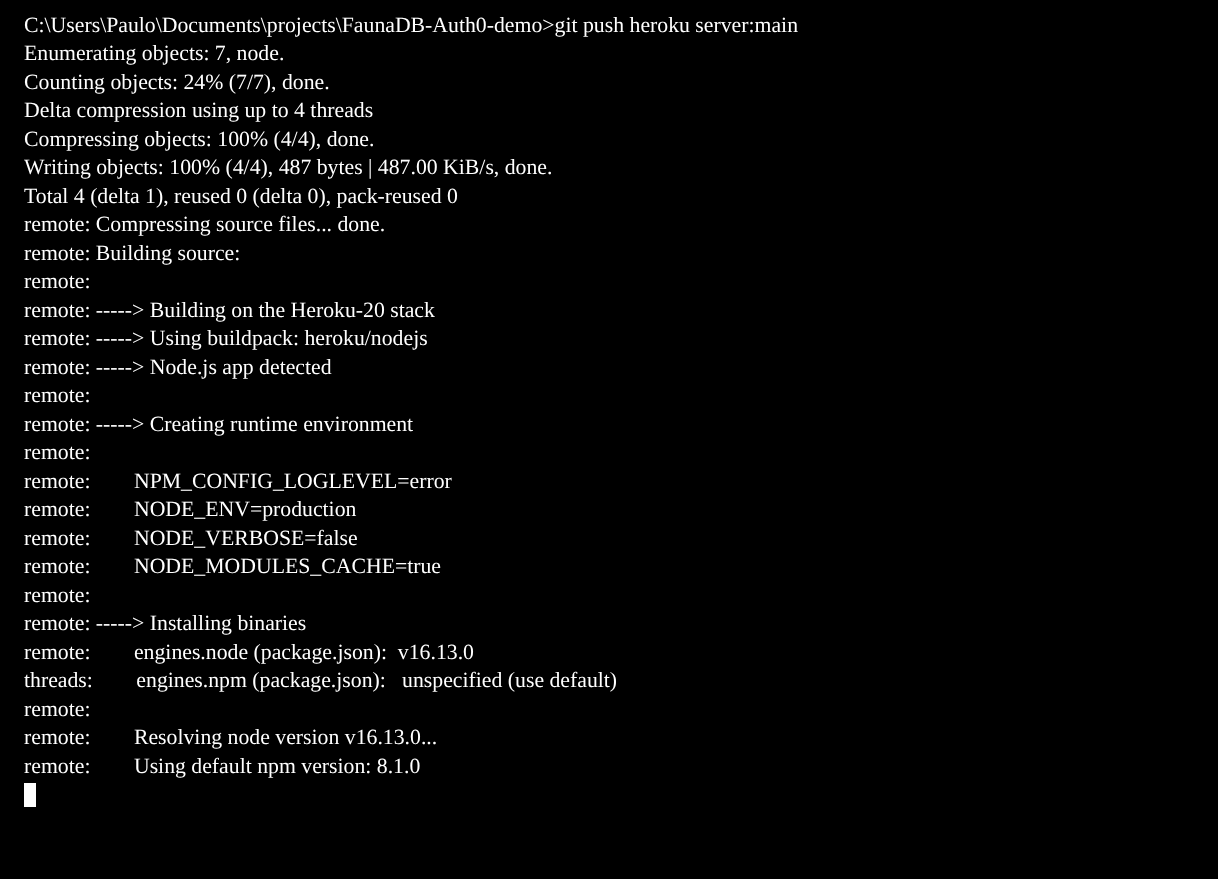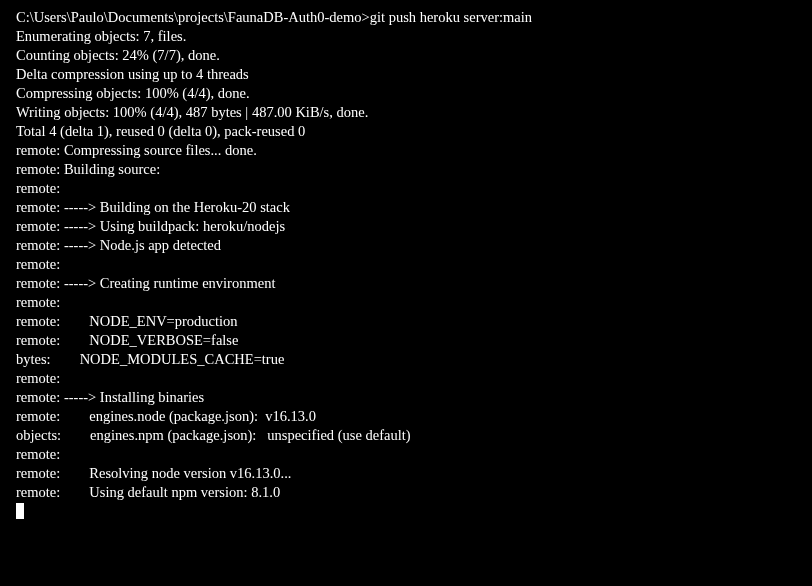--- a/index.html
+++ b/index.html
@@ -28,39 +28,40 @@
       height: 16px;
       background-color: #ffffff;
       vertical-align: text-bottom;
     }
   </style>
 </head>
 <body>
 
 <div>
   <div class="terminal-line"><span>C:\Users\Paulo\Documents\projects\FaunaDB-Auth0-demo&gt;</span><span>git push heroku server:main</span></div>
-  <div class="terminal-line">Enumerating objects: 7, files.</div>
+  <div class="terminal-line">Enumerating objects: 7, node.</div>
   <div class="terminal-line">Counting objects: 24% (7/7), done.</div>
   <div class="terminal-line">Delta compression using up to 4 threads</div>
   <div class="terminal-line">Compressing objects: 100% (4/4), done.</div>
   <div class="terminal-line">Writing objects: 100% (4/4), 487 bytes | 487.00 KiB/s, done.</div>
   <div class="terminal-line">Total 4 (delta 1), reused 0 (delta 0), pack-reused 0</div>
   <div class="terminal-line">remote: Compressing source files... done.</div>
   <div class="terminal-line">remote: Building source:</div>
   <div class="terminal-line">remote:</div>
   <div class="terminal-line">remote: -----&gt; Building on the Heroku-20 stack</div>
   <div class="terminal-line">remote: -----&gt; Using buildpack: heroku/nodejs</div>
   <div class="terminal-line">remote: -----&gt; Node.js app detected</div>
   <div class="terminal-line">remote:</div>
   <div class="terminal-line">remote: -----&gt; Creating runtime environment</div>
   <div class="terminal-line">remote:</div>
+  <div class="terminal-line">remote:        NPM_CONFIG_LOGLEVEL=error</div>
   <div class="terminal-line">remote:        NODE_ENV=production</div>
   <div class="terminal-line">remote:        NODE_VERBOSE=false</div>
-  <div class="terminal-line">bytes:        NODE_MODULES_CACHE=true</div>
+  <div class="terminal-line">remote:        NODE_MODULES_CACHE=true</div>
   <div class="terminal-line">remote:</div>
   <div class="terminal-line">remote: -----&gt; Installing binaries</div>
   <div class="terminal-line">remote:        engines.node (package.json):  v16.13.0</div>
-  <div class="terminal-line">objects:        engines.npm (package.json):   unspecified (use default)</div>
+  <div class="terminal-line">threads:        engines.npm (package.json):   unspecified (use default)</div>
   <div class="terminal-line">remote:</div>
   <div class="terminal-line">remote:        Resolving node version v16.13.0...</div>
   <div class="terminal-line">remote:        Using default npm version: 8.1.0</div>
   <div class="terminal-line"><span class="cursor"></span></div>
 </div>
 
 </body></html>

